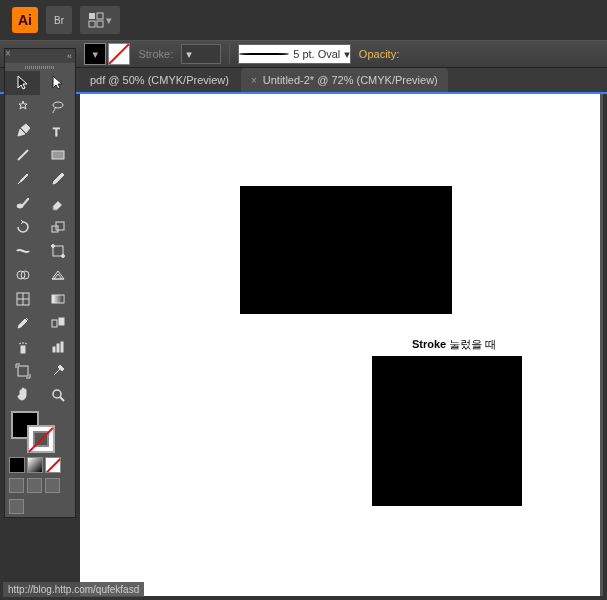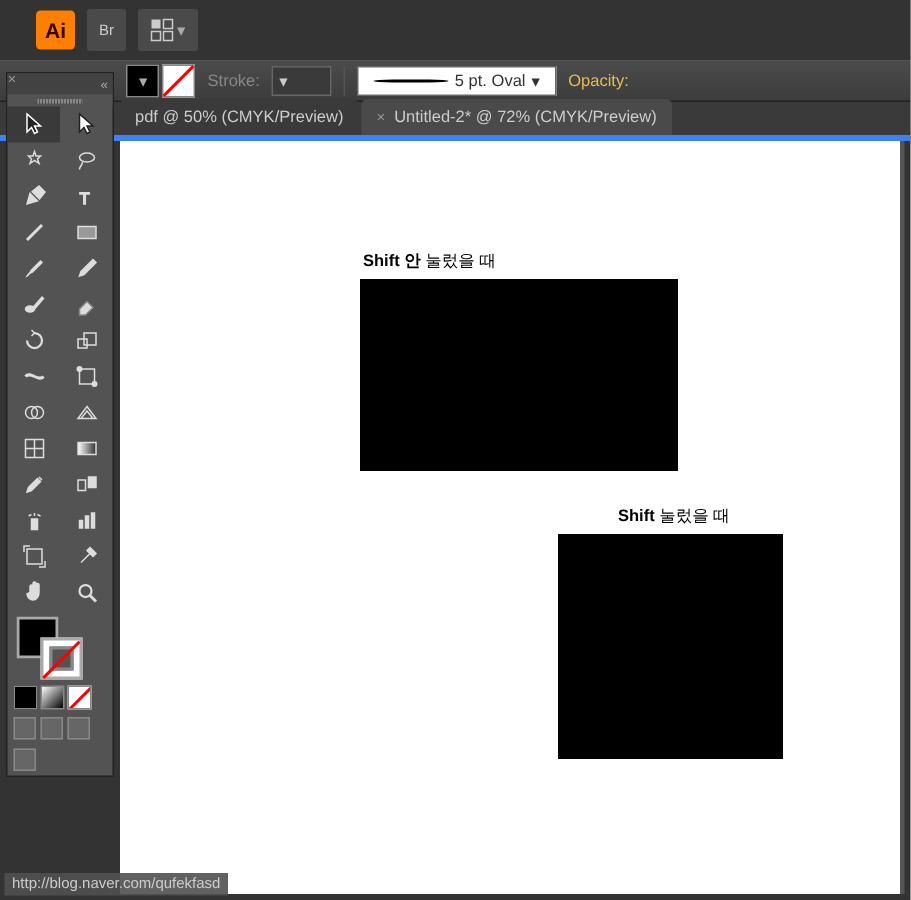--- a/index.html
+++ b/index.html
@@ -1,32 +1,32 @@
 <!DOCTYPE html>
 <html><head>
 <meta charset="utf-8">
 <style>
 *{margin:0;padding:0;box-sizing:border-box;font-family:Arial,sans-serif;font-size:11px;-webkit-font-smoothing:antialiased}
 body{background:#333;width:607px;height:600px;overflow:hidden;position:relative}
-.topbar{height:40px;background:#333;display:flex;align-items:center;padding:0 24px;gap:8px}
+.topbar{height:40px;background:#333;display:flex;align-items:center;padding:0 12px;gap:8px}
 .ai-logo{width:26px;height:26px;background:#ff7f00;color:#330000;font-weight:bold;font-size:14px;display:flex;align-items:center;justify-content:center;border-radius:3px}
 .top-btn{background:#4a4a4a;height:28px;padding:0 8px;display:flex;align-items:center;justify-content:center;color:#ccc;border-radius:2px;font-size:10px}
 .top-icon-btn svg{width:16px;height:16px;fill:#ccc}
 .controlbar{height:28px;background:linear-gradient(to bottom,#4b4b4b,#3c3c3c);display:flex;align-items:center;padding:0 8px;gap:8px;color:#aaa;font-size:11px;border-top:1px solid #555;border-bottom:1px solid #222}
 .swatch{width:22px;height:22px;border:1px solid #888;display:flex;align-items:center;justify-content:center;position:relative}
 .swatch-black{background:#000}
 .swatch-none{background:#fff;position:relative}
 .swatch-none::after{content:"";position:absolute;width:140%;height:2px;background:red;transform:rotate(-45deg)}
 .stroke-label{color:#888;}
 .weight-box{width:40px;height:20px;background:#3a3a3a;border:1px solid #666;display:flex;align-items:center;padding:0 4px;color:#ccc}
-.brush-select{height:20px;background:#fff;border:1px solid #666;display:flex;align-items:center;padding:0 10px;color:#333;font-size:10px;gap:4px}
+.brush-select{height:20px;background:#fff;border:1px solid #666;display:flex;align-items:center;padding:0 0;color:#333;font-size:10px;gap:4px}
 .brush-line{width:50px;height:2px;background:#000;border-radius:50%/100%}
 .opacity-label{color:#e8bb55;}
 .divider{width:1px;height:20px;background:#555}
-.tabbar{height:26px;background:#3a3a3a;display:flex;align-items:flex-end;padding-left:80px;gap:2px;border-bottom:4px solid #3b82f6}
+.tabbar{height:26px;background:#3a3a3a;display:flex;align-items:flex-end;padding-left:80px;gap:2px;border-bottom:2px solid #3b82f6}
 .tab{height:24px;padding:0 10px;display:flex;align-items:center;gap:6px;color:#ccc;font-size:11px;background:#3a3a3a;border-radius:4px 4px 0 0}
 .tab.active{background:#4a4a4a}
 .tab-close{color:#999;font-size:10px}
 .canvas-area{position:absolute;left:80px;top:94px;right:4px;bottom:4px;background:#555;overflow:hidden}
 .canvas{position:absolute;left:0;top:0;width:520px;height:540px;background:#fff}
 .shape1-label{position:absolute;left:162px;top:70px;font-size:15px;color:#000;font-weight:bold}
 .shape1-label span{font-weight:normal}
 .shape1{position:absolute;left:160px;top:92px;width:212px;height:128px;background:#000}
 .shape2-label{position:absolute;left:332px;top:240px;font-size:15px;color:#000;font-weight:bold}
 .shape2-label span{font-weight:normal}
@@ -96,23 +96,22 @@
     <span>pdf @ 50% (CMYK/Preview)</span>
   </div>
   <div class="tab active">
     <span class="tab-close">×</span>
     <span>Untitled-2* @ 72% (CMYK/Preview)</span>
   </div>
 </div>
 
 <div class="canvas-area">
   <div class="canvas">
-    <div class="shape1-label"><b>Shift 안</b><span> 눌렀을 때</span></div>
     <div class="shape1"></div>
-    <div class="shape2-label"><b>Shift</b><span> 눌렀을 때</span></div>
+    <div class="shape2-label"><b>Stroke</b><span> 눌렀을 때</span></div>
     <div class="shape2"></div>
   </div>
 </div>
 
 <div class="toolpanel">
   <div class="tp-header">«</div>
   <div class="tp-grip">
       <div></div>
     </div>
   <div class="tool-grid">
@@ -289,13 +288,13 @@
   <div class="mode-row">
     <div class="mode-btn"></div>
     <div class="mode-btn"></div>
     <div class="mode-btn"></div>
   </div>
   <div class="mode-row">
     <div class="mode-btn"></div>
   </div>
 </div>
 
-<div class="footer-url">http://blog.naver.com/qufekfasd</div>
+<div class="footer-url">http://blog.http.com/qufekfasd</div>
 
 </body></html>

